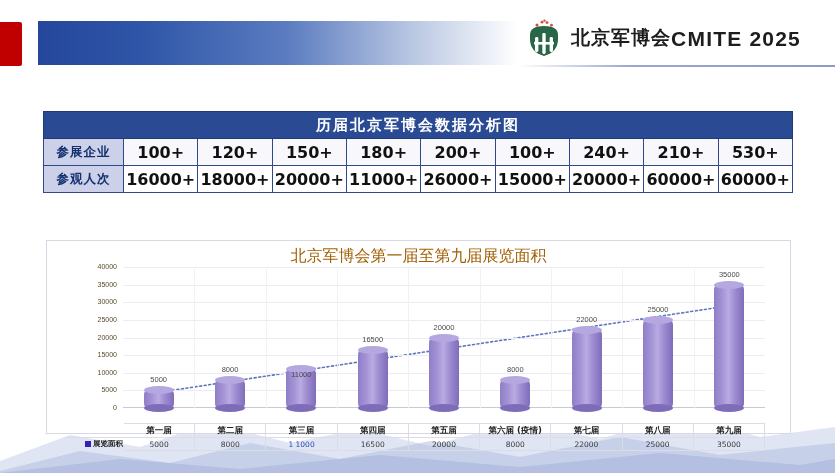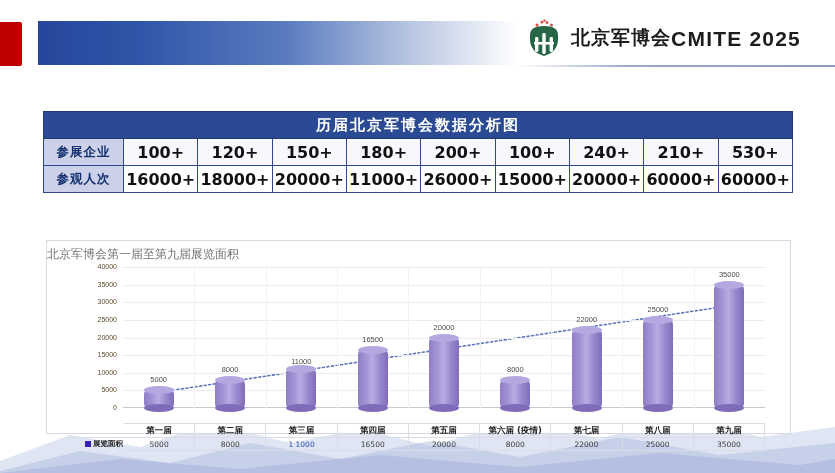--- a/index.html
+++ b/index.html
@@ -44,22 +44,22 @@
   .dt-hrow td{background:#ccd0e8;color:#12306e;font-size:12.5px;font-weight:bold;height:29px;letter-spacing:1px;}
   .dt-row td{font-size:16px;height:26px;color:#111111;font-weight:bold;}
   .dt-row td.lbl{background:#ccd0e8;color:#12306e;font-size:12.5px;letter-spacing:1px;}
   .dt-row td.val{background:#f7f7fc;}
   .dt-row.alt td.val{background:#ffffff;}
   col.c0{width:80px;}
 
   
   .chart-panel{position:absolute;left:46px;top:240px;width:745px;height:194px;
                background:#ffffff;border:1px solid #d8d8e4;z-index:3;box-sizing:border-box;}
-  .chart-title{position:absolute;left:0;top:5px;width:100%;
-               font-size:12px;color:#737373;
+  .chart-title{position:absolute;left:0;top:5px;width:100%;text-align:center;
+               font-size:16px;color:#a16207;
                font-family:"DejaVu Sans","Liberation Sans",sans-serif;}
 
   .plot{position:absolute;left:76px;top:26px;width:642px;height:141px;}
   .gridline{position:absolute;left:0;width:100%;height:1px;background:#ececf2;}
   .axisline{position:absolute;left:0;bottom:0;width:100%;height:1px;background:#c9c9d6;}
   .ylab{position:absolute;right:auto;font-size:7px;color:#5a4a2a;text-align:right;
         width:44px;font-family:"Liberation Sans",sans-serif;}
   .bcell{position:absolute;bottom:0;height:100%;}
   .bar{position:absolute;bottom:0;left:50%;transform:translateX(-50%);width:30px;
        background:linear-gradient(90deg,#8f7ec6 0%,#a494d6 28%,#b9abe2 48%,#9b89cf 72%,#7f6dba 100%);
@@ -203,21 +203,21 @@
         <div class="bar" style="height: 17.625px;"></div>
         <div class="bval" style="bottom: 23.625px;">5000</div>
       </div>
       <div class="bcell" style="left: 71.3333px; width: 71.3333px;">
         <div class="bar" style="height: 28.2px;"></div>
         <div class="bval" style="bottom: 34.2px;">8000</div>
       </div>
       <div class="bsep" style="left: 71.3333px;"></div>
       <div class="bcell" style="left: 142.667px; width: 71.3333px;">
         <div class="bar" style="height: 38.775px;"></div>
-        <div class="bval" style="bottom: 42px; margin-top: 7px;">11000</div>
+        <div class="bval" style="bottom: 29px; margin-top: 7px;">11000</div>
       </div>
       <div class="bsep" style="left: 142.667px;"></div>
       <div class="bcell" style="left: 214px; width: 71.3333px;">
         <div class="bar" style="height: 58.1625px;"></div>
         <div class="bval" style="bottom: 64.1625px;">16500</div>
       </div>
       <div class="bsep" style="left: 214px;"></div>
       <div class="bcell" style="left: 285.333px; width: 71.3333px;">
         <div class="bar" style="height: 70.5px;"></div>
         <div class="bval" style="bottom: 76.5px;">20000</div>

